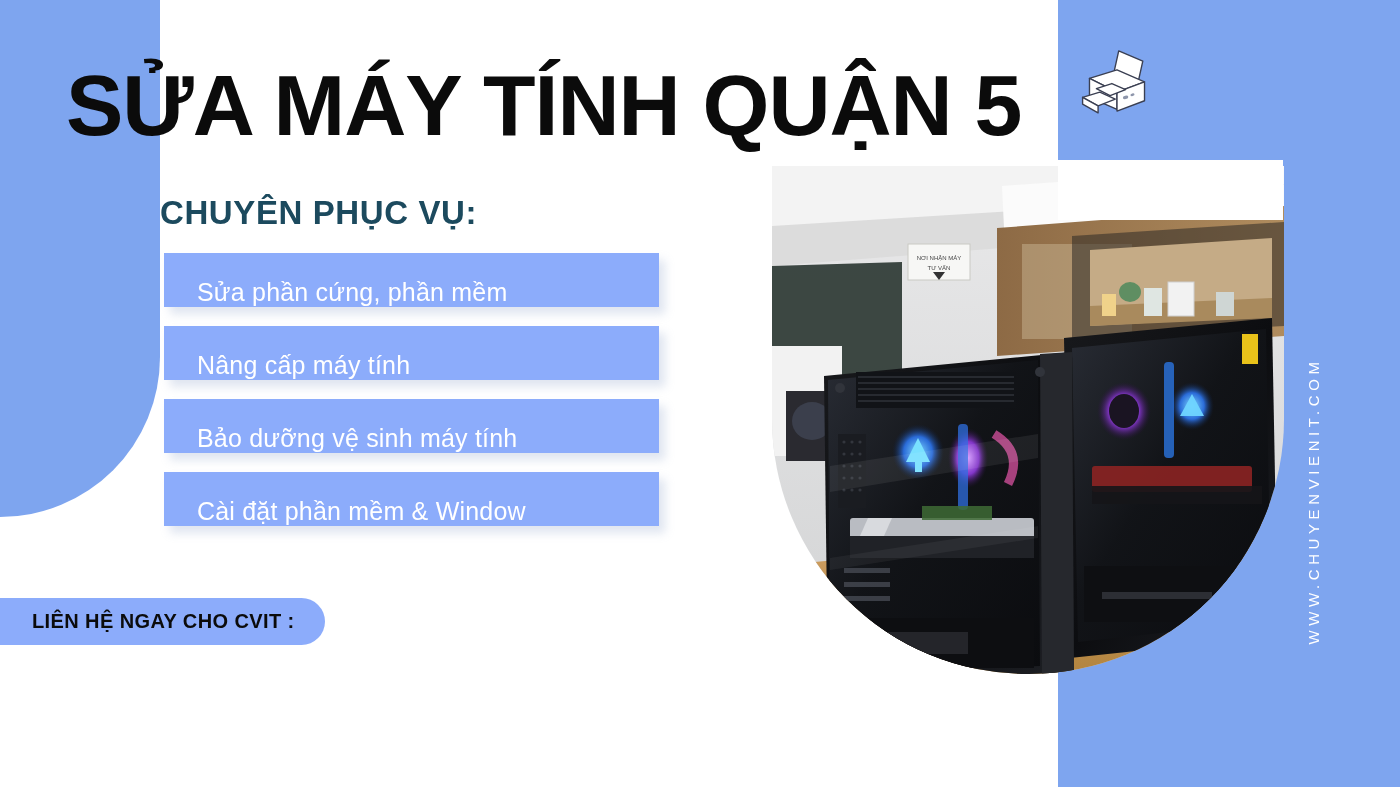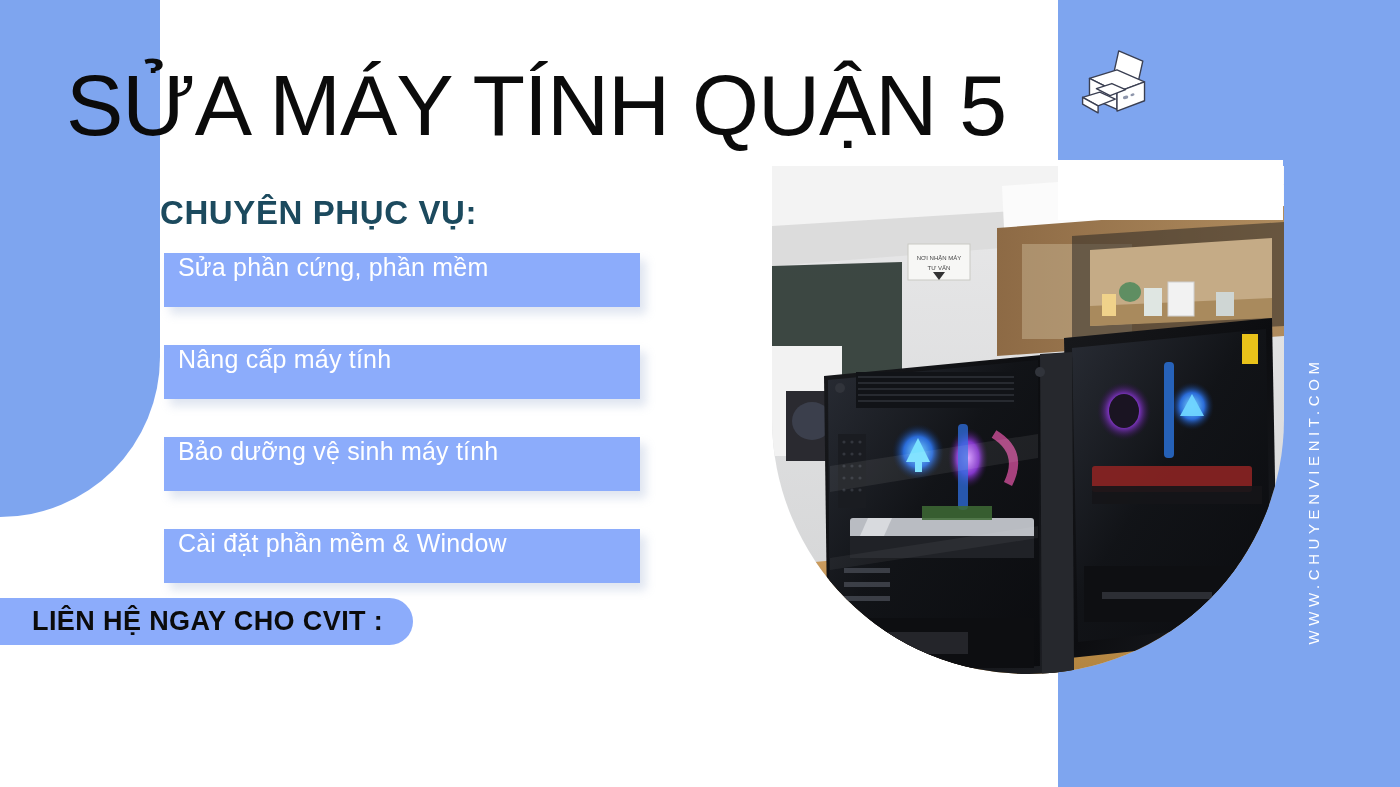--- a/index.html
+++ b/index.html
@@ -63,21 +63,21 @@
   .printer-icon { width: 86px; height: 86px; display:block; }
 
   
   .title {
     position: absolute;
     left: 66px;
     top: 62px;
     width: 960px;
     font-size: 86px;
     line-height: 1.0;
-    font-weight: 400;
+    font-weight: 700;
     letter-spacing: -1px;
     color: #0b0b0b;
     white-space: nowrap;
     font-family: "Liberation Sans", sans-serif;
   }
 
   
   .subtitle {
     position: absolute;
     left: 160px;
@@ -95,23 +95,24 @@
     left: 164px;
     top: 253px;
     width: 476px;
   }
   .service-bar {
     position: relative;
     width: 476px;
     height: 54px;
     background: #8cacfb;
     box-shadow: 6px 7px 9px rgba(140,160,200,0.28);
-    margin-bottom: 38px;
+    margin-bottom: 19px;
     display: flex;
-    align-items: flex-start;
+    align-items: flex-end;
+    padding-left: 19px;
   }
   .service-bar span {
     color: #ffffff;
     font-size: 25px;
     font-weight: 400;
     padding-left: 14px;
     letter-spacing: 0.2px;
     font-family: "Liberation Sans", sans-serif;
   }
 
@@ -121,21 +122,21 @@
     left: -20px;
     top: 598px;
     height: 47px;
     padding: 0 30px 0 52px;
     background: #8cacfb;
     border-radius: 0 24px 24px 0;
     display: flex;
     align-items: center;
   }
   .contact-pill span {
-    font-size: 27px;
+    font-size: 20px;
     font-weight: 700;
     color: #0b0b0b;
     letter-spacing: 0.4px;
     font-family: "Liberation Sans", sans-serif;
   }
 
   
   .contact-values {
     position: absolute;
     left: 70px;

